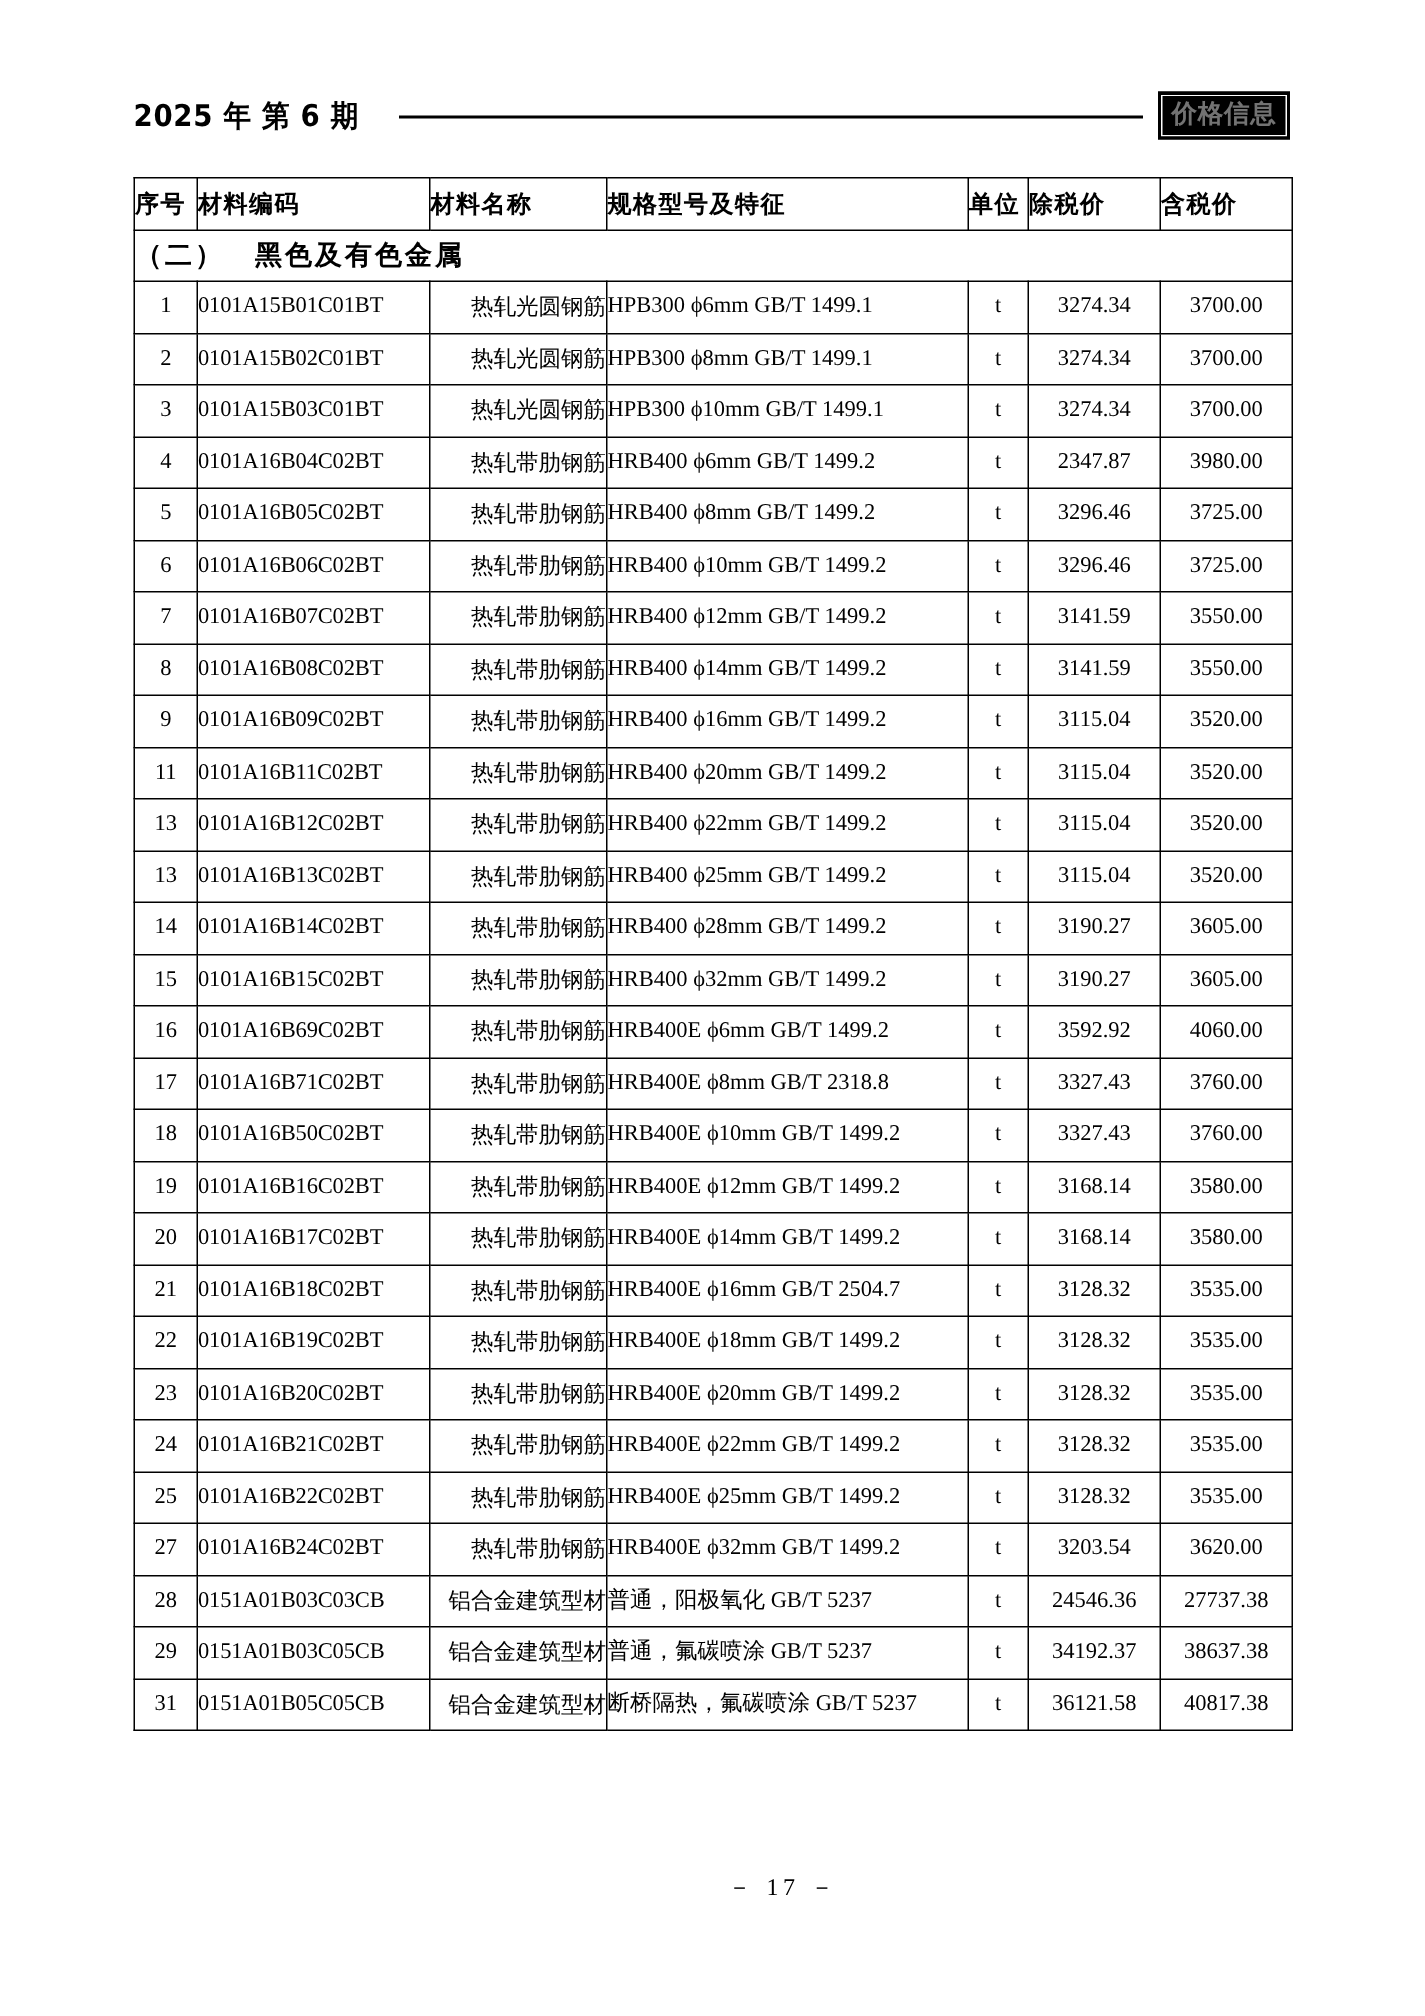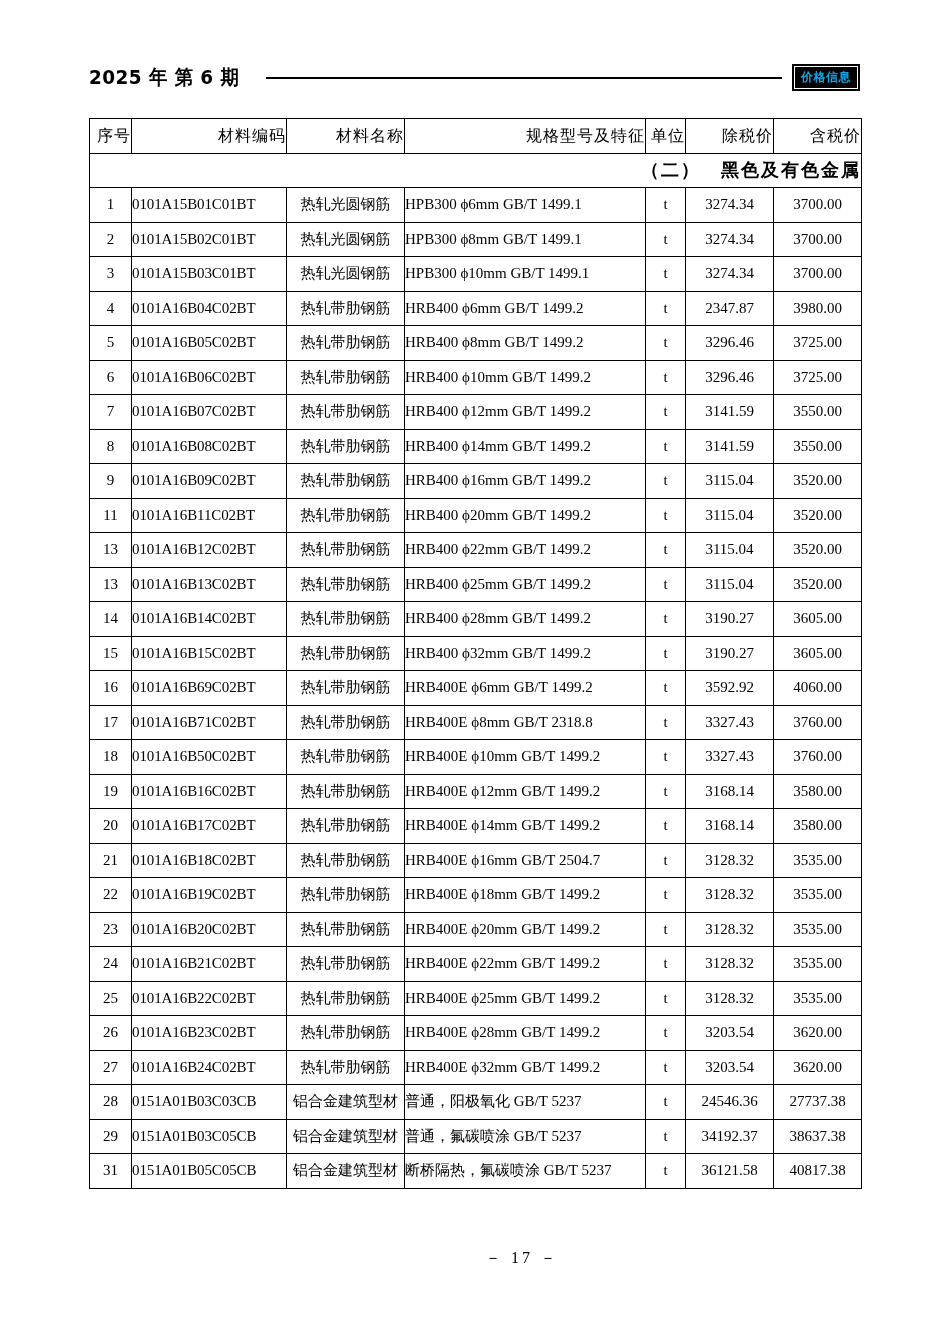--- a/index.html
+++ b/index.html
@@ -47,24 +47,24 @@
   .runhead-rule {
     flex: 1 1 auto;
     height: 0;
     border-top: 2px solid #000;
     margin: 0 10px 0 14px;
     position: relative;
     top: 1px;
   }
   .runhead-badge {
     background: #000000;
-    color: #0ea5e9;
+    color: #737373;
     font-family: "DejaVu Sans", "Liberation Sans", sans-serif;
     font-weight: bold;
-    font-size: 12px;
+    font-size: 17px;
     line-height: 1;
     padding: 5px 7px 6px 7px;
     border: 2px solid #000;
     box-shadow: inset 0 0 0 1px #ffffff;
     white-space: nowrap;
     letter-spacing: 0.5px;
   }
 
   
   .tablewrap {
@@ -100,48 +100,48 @@
   .col-no      { width: 42px; }
   .col-code    { width: 155px; }
   .col-name    { width: 118px; }
   .col-spec    { width: 241px; }
   .col-unit    { width: 40px; }
   .col-excl    { width: 88px; }
   .col-incl    { width: 88px; }
 
   thead th {
     font-family: "DejaVu Sans", "Liberation Sans", sans-serif;
-    font-weight: normal;
+    font-weight: bold;
     font-size: 16px;
-    text-align: right;
+    text-align: left;
     height: 42px;
     letter-spacing: 1px;
   }
 
   .section-row td {
     height: 42px;
-    text-align: right;
+    text-align: left;
     font-family: Liberation Serif, serif;
     font-weight: bold;
     font-size: 18px;
     letter-spacing: 2px;
   }
 
   td.c-no {
     text-align: center;
     font-size: 15px;
   }
   td.c-code {
     text-align: left;
     padding-left: 7px;
     font-size: 15px;
     letter-spacing: -0.1px;
   }
   td.c-name {
-    text-align: center;
+    text-align: right;
     padding-left: 7px;
     font-family: "DejaVu Serif", "Liberation Serif", serif;
     font-size: 15px;
   }
   td.c-spec {
     text-align: left;
     padding-left: 9px;
     font-size: 15px;
   }
   td.c-unit {
@@ -415,29 +415,20 @@
           <tr>
             <td class="c-no">25</td>
             <td class="c-code">0101A16B22C02BT</td>
             <td class="c-name">热轧带肋钢筋</td>
             <td class="c-spec">HRB400E ϕ25mm GB/T 1499.2</td>
             <td class="c-unit">t</td>
             <td class="c-excl">3128.32</td>
             <td class="c-incl">3535.00</td>
           </tr>
           <tr>
-            <td class="c-no">26</td>
-            <td class="c-code">0101A16B23C02BT</td>
-            <td class="c-name">热轧带肋钢筋</td>
-            <td class="c-spec">HRB400E ϕ28mm GB/T 1499.2</td>
-            <td class="c-unit">t</td>
-            <td class="c-excl">3203.54</td>
-            <td class="c-incl">3620.00</td>
-          </tr>
-          <tr>
             <td class="c-no">27</td>
             <td class="c-code">0101A16B24C02BT</td>
             <td class="c-name">热轧带肋钢筋</td>
             <td class="c-spec">HRB400E ϕ32mm GB/T 1499.2</td>
             <td class="c-unit">t</td>
             <td class="c-excl">3203.54</td>
             <td class="c-incl">3620.00</td>
           </tr>
           <tr>
             <td class="c-no">28</td>

